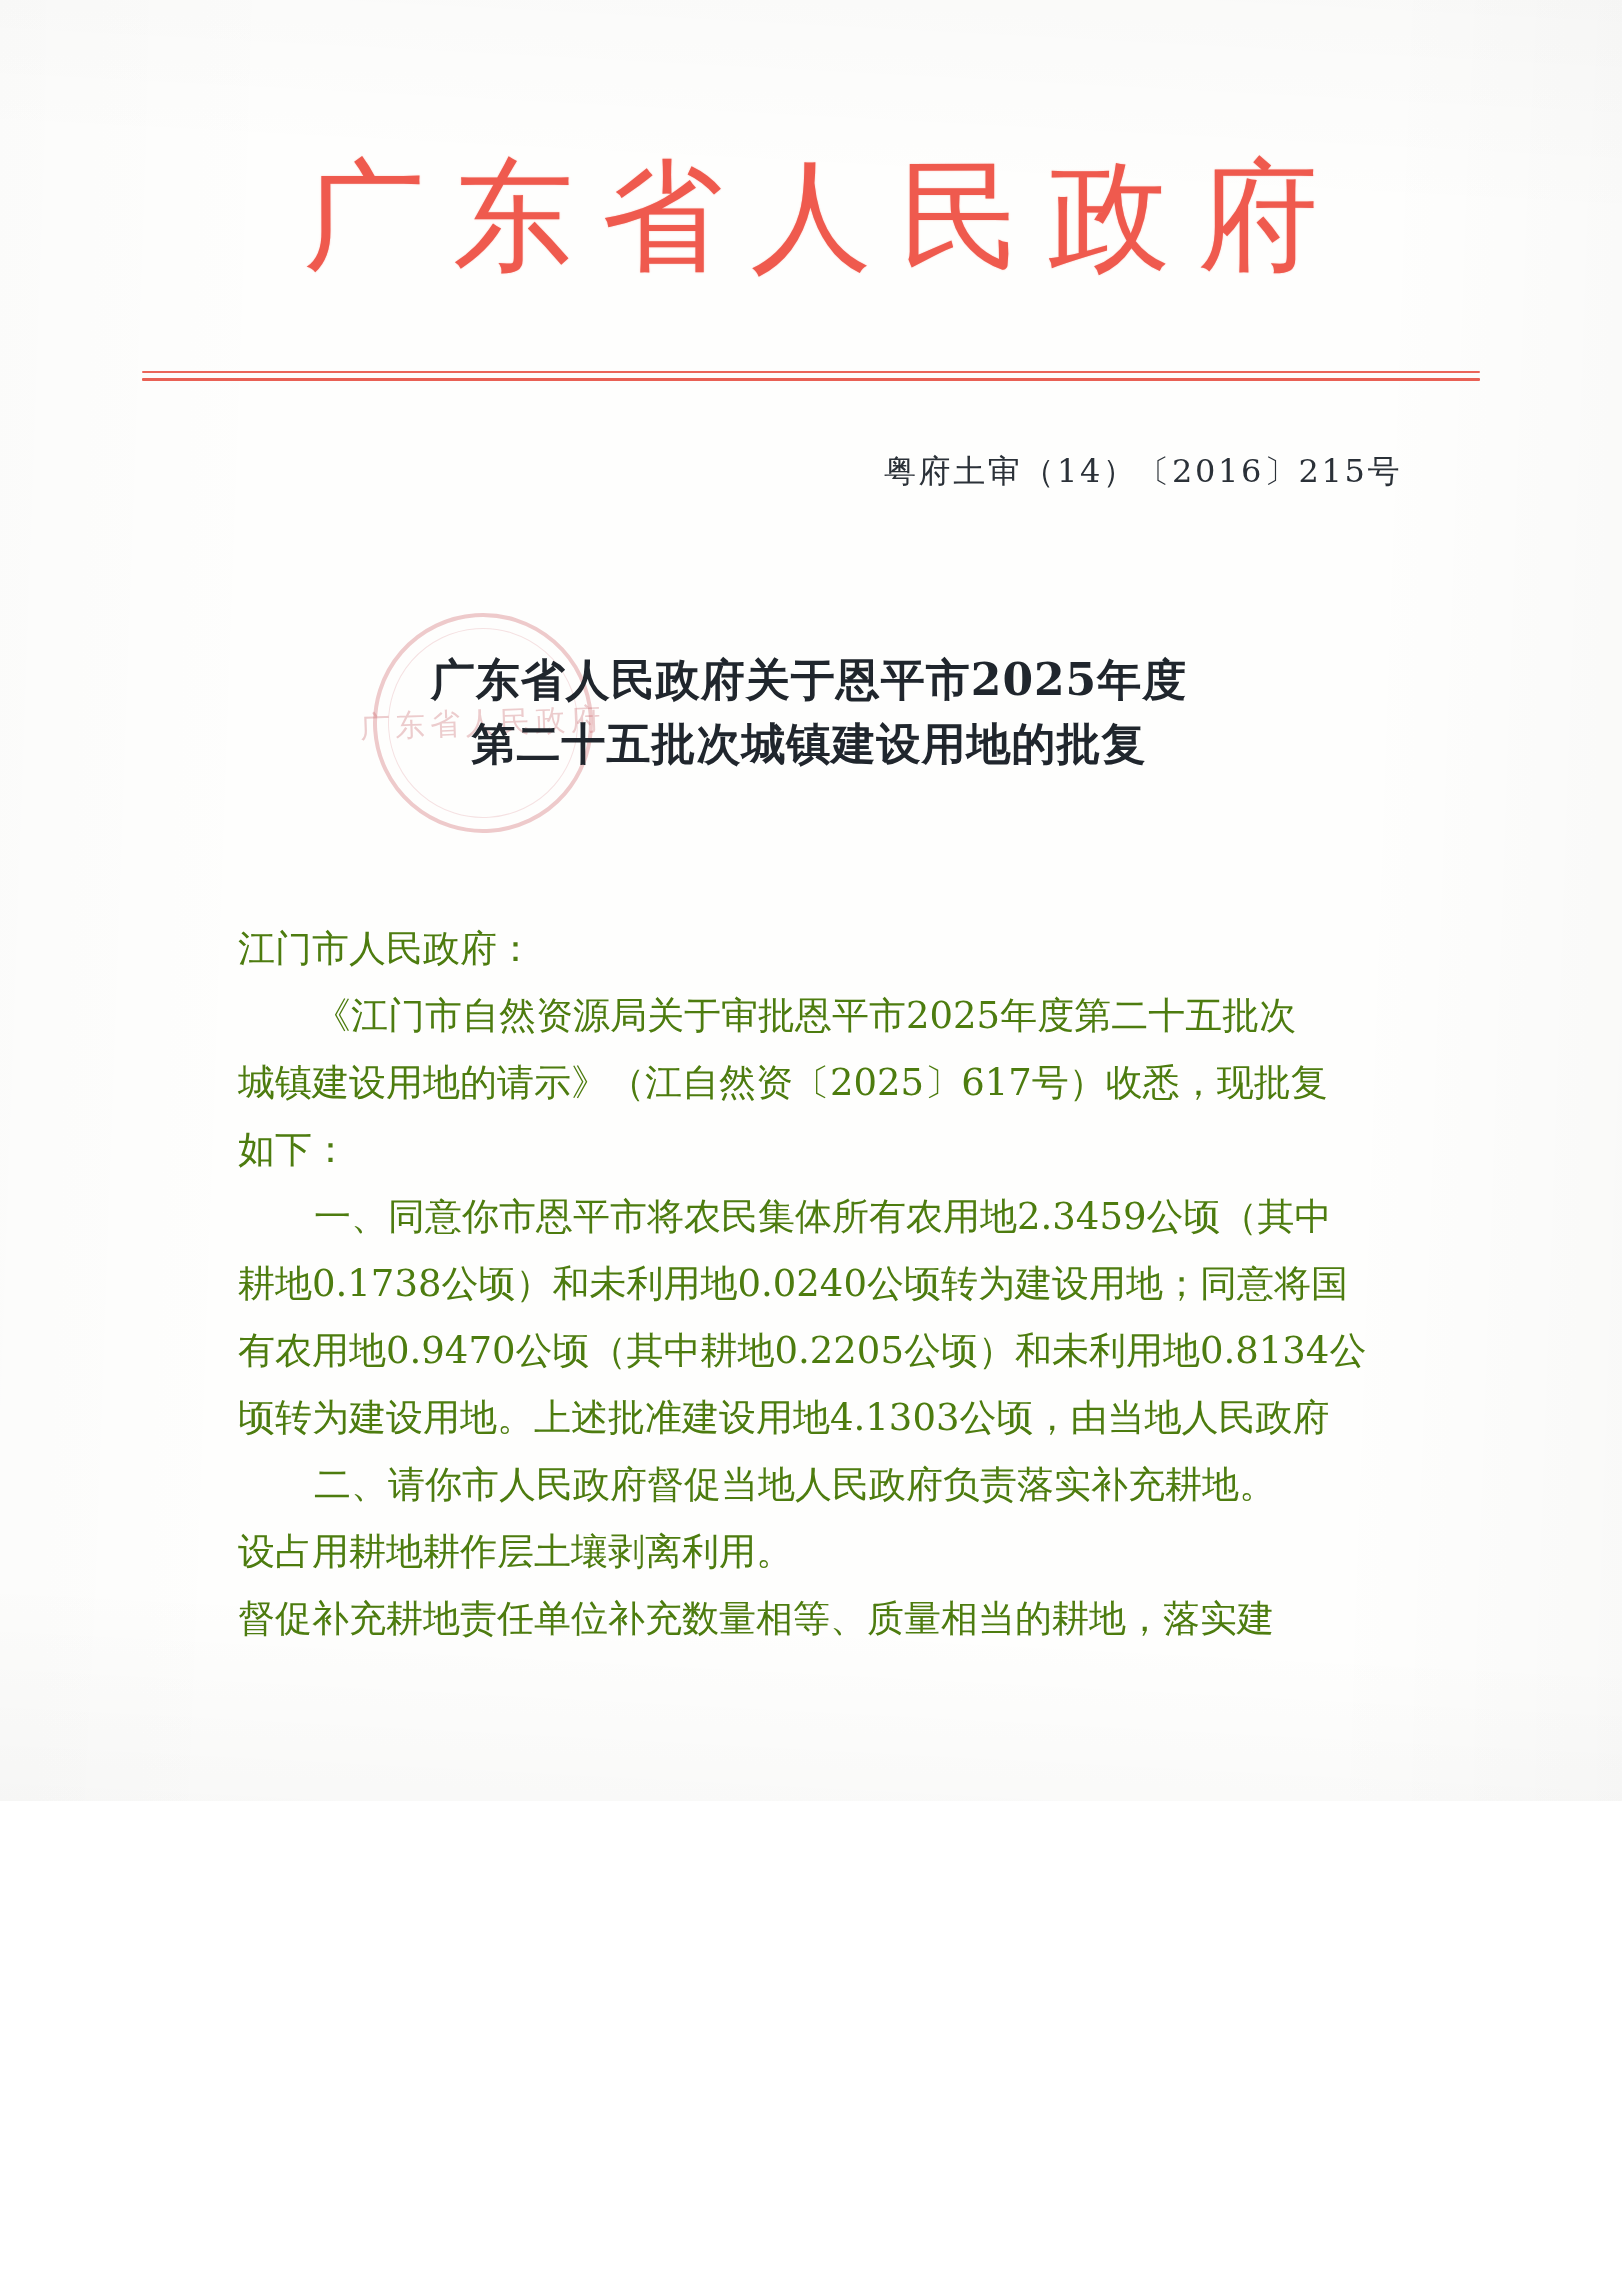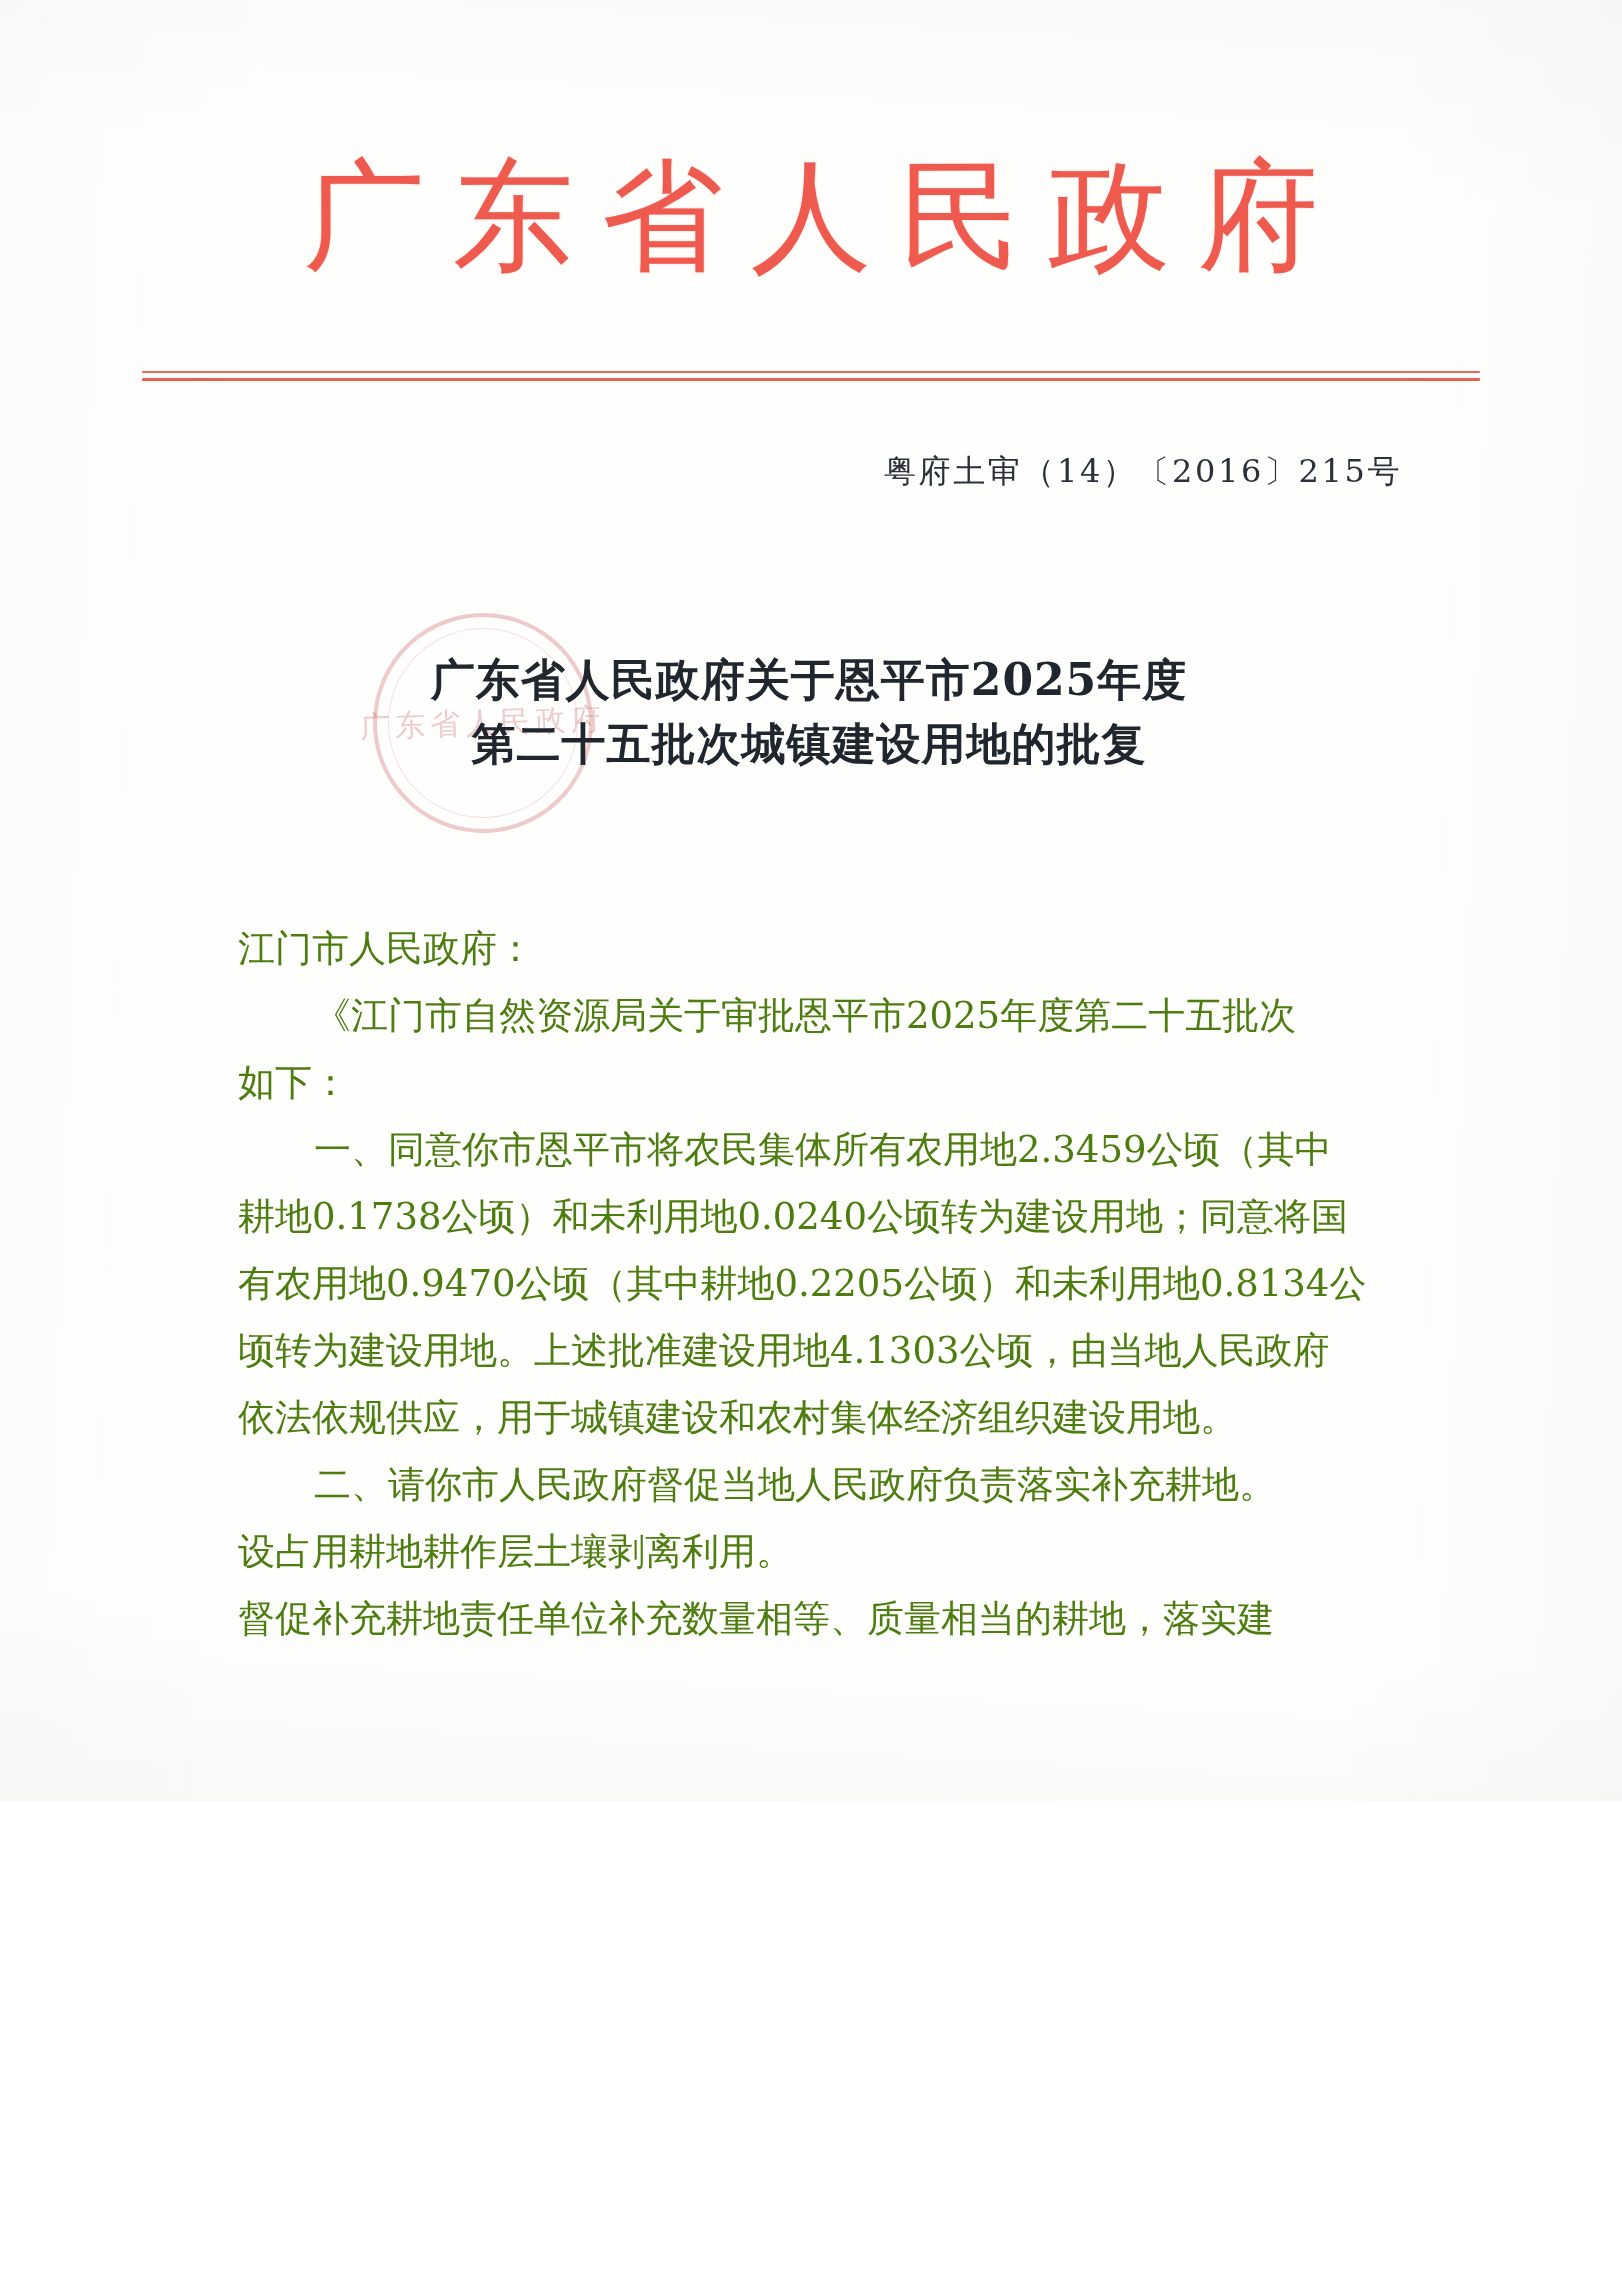--- a/index.html
+++ b/index.html
@@ -195,29 +195,29 @@
   </div>
 
   <div class="body-block">
 
     <div class="para">
       <span class="ln">江门市人民政府：</span>
     </div>
 
     <div class="para">
       <span class="ln indent-2">《江门市自然资源局关于审批恩平市2025年度第二十五批次</span>
+      <span class="ln">城镇建设用地的请示》（江自然资〔2025〕617号）收悉，现批复</span>
       <span class="ln">如下：</span>
     </div>
 
     <div class="para">
       <span class="ln indent-2">一、同意你市恩平市将农民集体所有农用地2.3459公顷（其中</span>
       <span class="ln">耕地0.1738公顷）和未利用地0.0240公顷转为建设用地；同意将国</span>
       <span class="ln">有农用地0.9470公顷（其中耕地0.2205公顷）和未利用地0.8134公</span>
       <span class="ln">顷转为建设用地。上述批准建设用地4.1303公顷，由当地人民政府</span>
-      <span class="ln">依法依规供应，用于城镇建设和农村集体经济组织建设用地。</span>
     </div>
 
     <div class="para">
       <span class="ln indent-2">二、请你市人民政府督促当地人民政府负责落实补充耕地。</span>
       <span class="ln">设占用耕地耕作层土壤剥离利用。</span>
       <span class="ln">督促补充耕地责任单位补充数量相等、质量相当的耕地，落实建</span>
     </div>
 
   </div>
 

